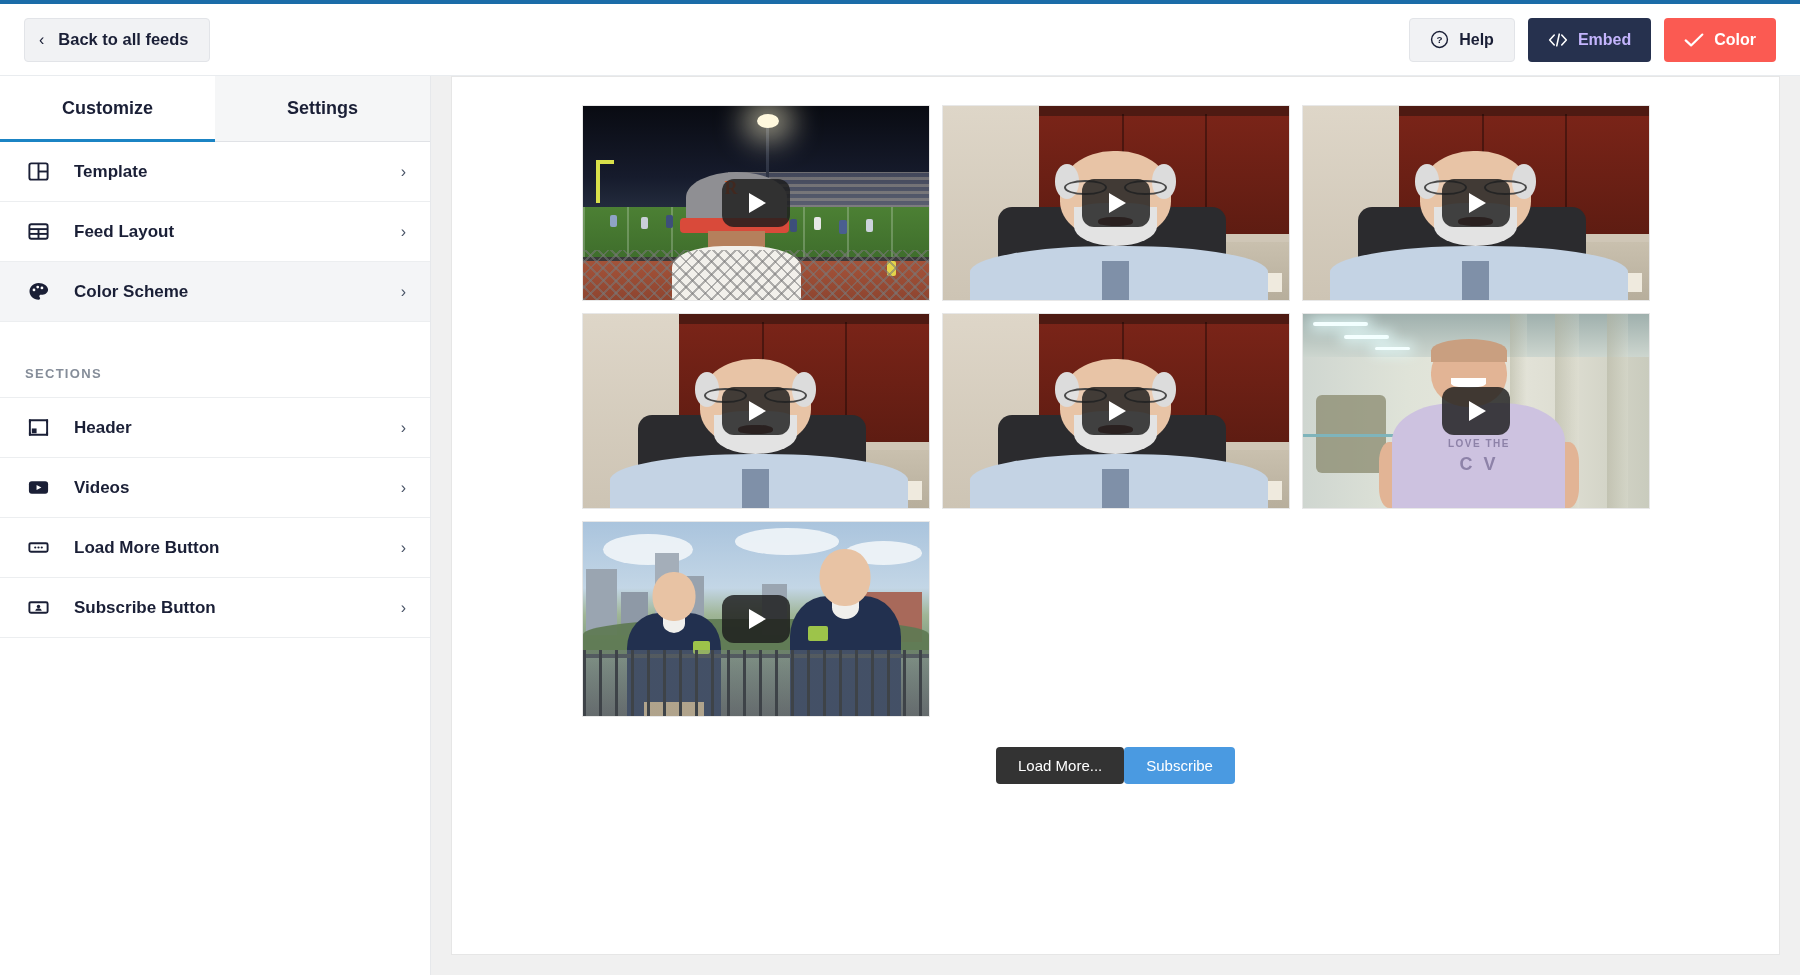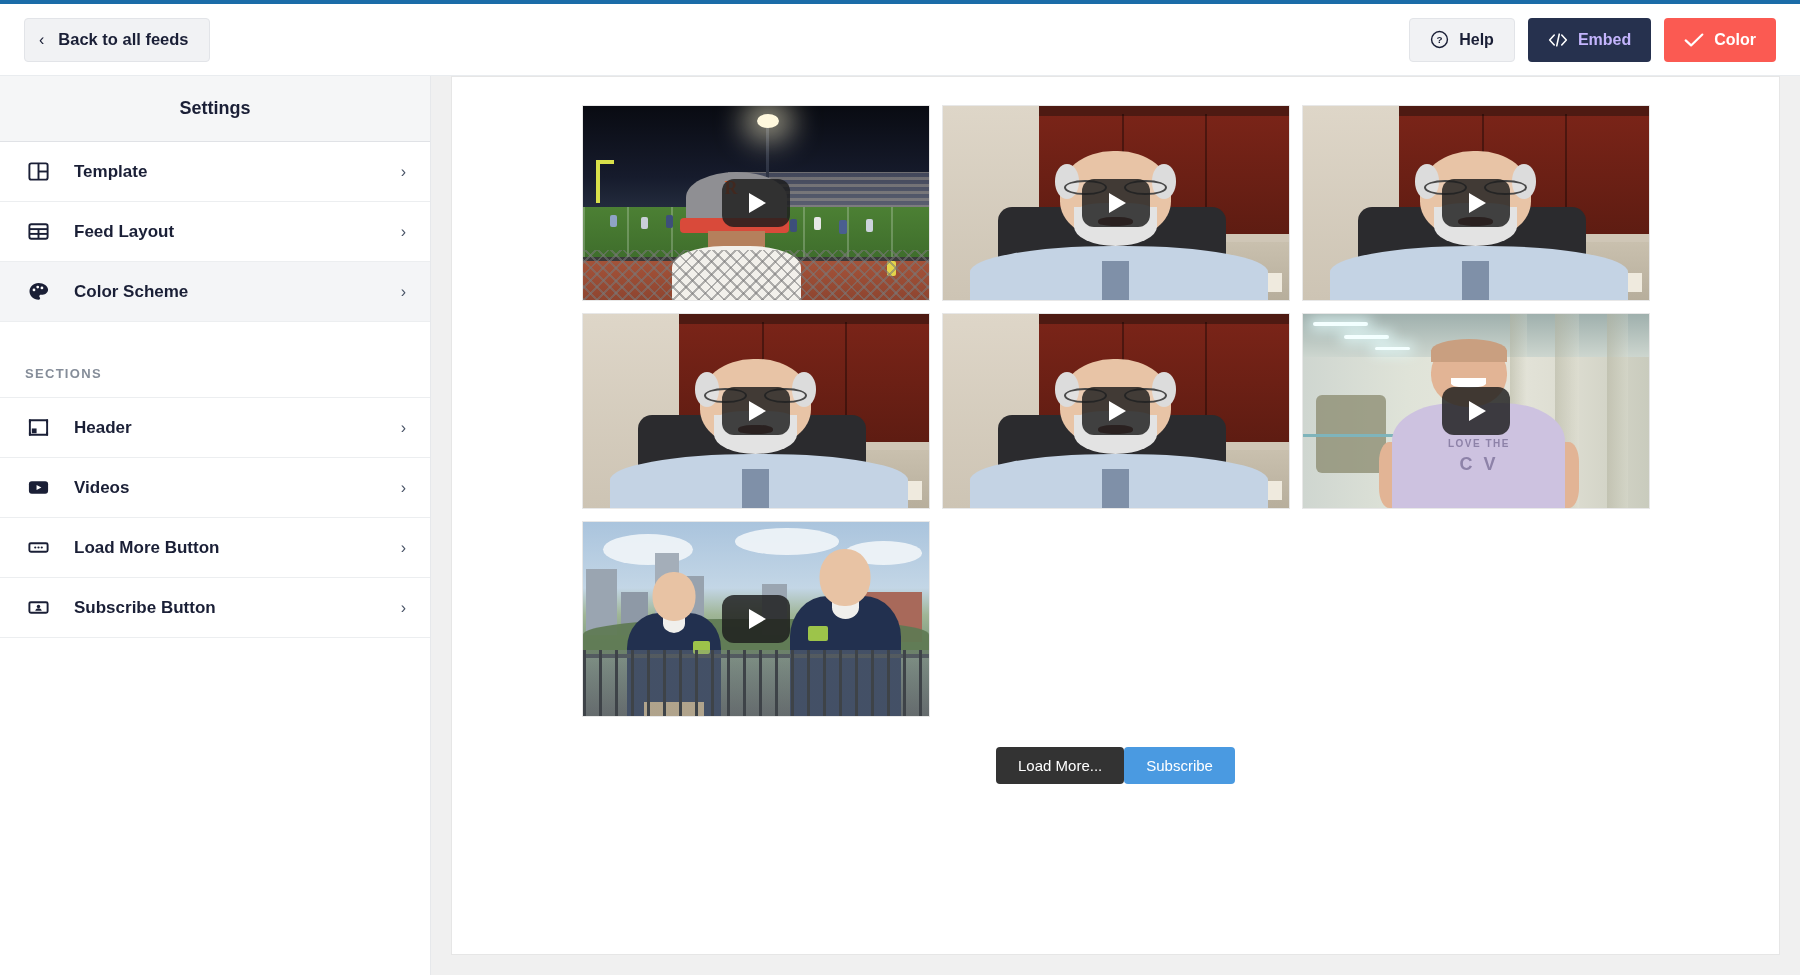--- a/index.html
+++ b/index.html
@@ -369,20 +369,23 @@
         <span>Color</span>
       </div>
     </div>
   </div>
 
   <div class="body-split">
 
     <div class="sidebar">
 
       <div class="tabs">
+        <div class="tab active">
+          <span>Customize</span>
+        </div>
         <div class="tab">
           <span>Settings</span>
         </div>
       </div>
 
       <div class="menu-list">
 
         <div class="menu-item">
           <span class="mi-icon">
             <svg width="23" height="23" viewBox="0 0 24 24">

